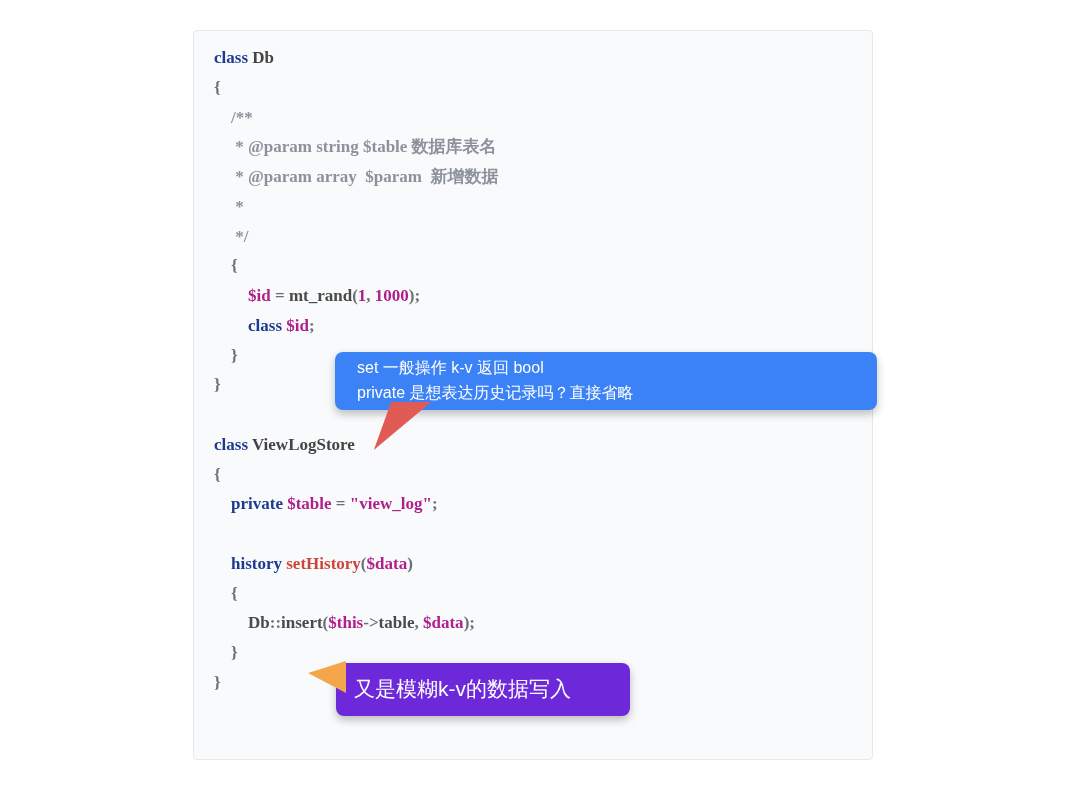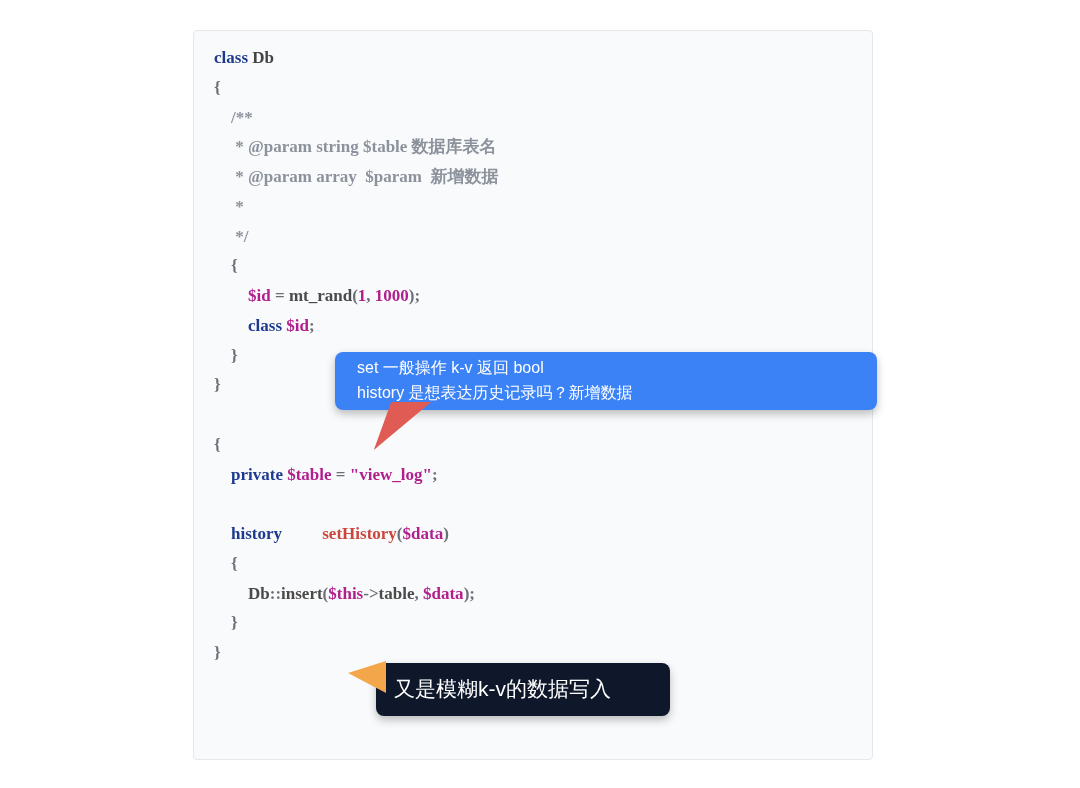--- a/index.html
+++ b/index.html
@@ -28,21 +28,21 @@
     color: #444;
     font-weight: bold;
     overflow: hidden;
   }
   .code-box .line { white-space: pre; }
   .kw   { color: #1d3a8f; }  
   .cls  { color: #444444; }  
   .punc { color: #6a6f77; }  
   .cmt  { color: #8c929c; }  
   .fn   { color: #cc453b; }  
-  .fn2  { color: #cc453b; margin-left: 36px; }  
+  .fn2  { color: #cc453b; }  
   .type { color: #1d3a8f; }  
   .var  { color: #b11f8d; }  
   .op   { color: #6a6f77; }
   .num  { color: #b11f8d; }
   .str  { color: #b11f8d; }
   .call { color: #4a4a4a; }  
   .arrow{ color: #6a6f77; }
 
   .callout {
     position: absolute;
@@ -65,22 +65,22 @@
     position: absolute;
     left: 45px;
     bottom: -40px;
     width: 0; height: 0;
     border-top: 48px solid #e15b55;
     border-left: 5px solid transparent;
     border-right: 35px solid transparent;
     transform: skewX(-25deg);
   }
   .callout-orange {
-    background: #0f172a;
-    left: 376px;
+    background: #6d28d9;
+    left: 336px;
     top: 663px;
     width: 258px;
     padding: 10px 18px;
     font-size: 21px;
   }
   .callout-orange::after {
     content: "";
     position: absolute;
     left: -28px;
     top: 2px;
@@ -101,30 +101,31 @@
 <div class="line">    <span class="cmt"> * @param string $table 数据库表名</span></div>
 <div class="line">    <span class="cmt"> * @param array  $param  新增数据</span></div>
 <div class="line">    <span class="cmt"> *</span></div>
 <div class="line">    <span class="cmt"> */</span></div>
 <div class="line">    <span class="punc">{</span></div>
 <div class="line">        <span class="var">$id</span><span class="op"> = </span><span class="call">mt_rand</span><span class="punc">(</span><span class="num">1</span><span class="punc">, </span><span class="num">1000</span><span class="punc">)</span><span class="punc">;</span></div>
 <div class="line">        <span class="kw">class</span> <span class="var">$id</span><span class="punc">;</span></div>
 <div class="line">    <span class="punc">}</span></div>
 <div class="line"><span class="punc">}</span></div>
 <div class="line"> </div>
+<div class="line"><span class="kw">class</span> <span class="cls">ViewLogStore</span></div>
 <div class="line"><span class="punc">{</span></div>
 <div class="line">    <span class="kw">private</span> <span class="var">$table</span><span class="op"> = </span><span class="str">"view_log"</span><span class="punc">;</span></div>
 <div class="line"> </div>
 <div class="line">    <span class="kw">history</span> <span class="fn2">setHistory</span><span class="punc">(</span><span class="var">$data</span><span class="punc">)</span></div>
 <div class="line">    <span class="punc">{</span></div>
 <div class="line">        <span class="call">Db</span><span class="punc">::</span><span class="call">insert</span><span class="punc">(</span><span class="var">$this</span><span class="arrow">-&gt;</span><span class="call">table</span><span class="punc">, </span><span class="var">$data</span><span class="punc">)</span><span class="punc">;</span></div>
 <div class="line">    <span class="punc">}</span></div>
 <div class="line"><span class="punc">}</span></div>
 </div>
 
 <div class="callout callout-red">
   <div>set 一般操作 k-v 返回 bool</div>
-  <div>history 是想表达历史记录吗？新增数据</div>
+  <div>private 是想表达历史记录吗？直接省略</div>
 </div>
 
 <div class="callout callout-orange">
   <span>又是模糊k-v的数据写入</span>
 </div>
 
 </body></html>

